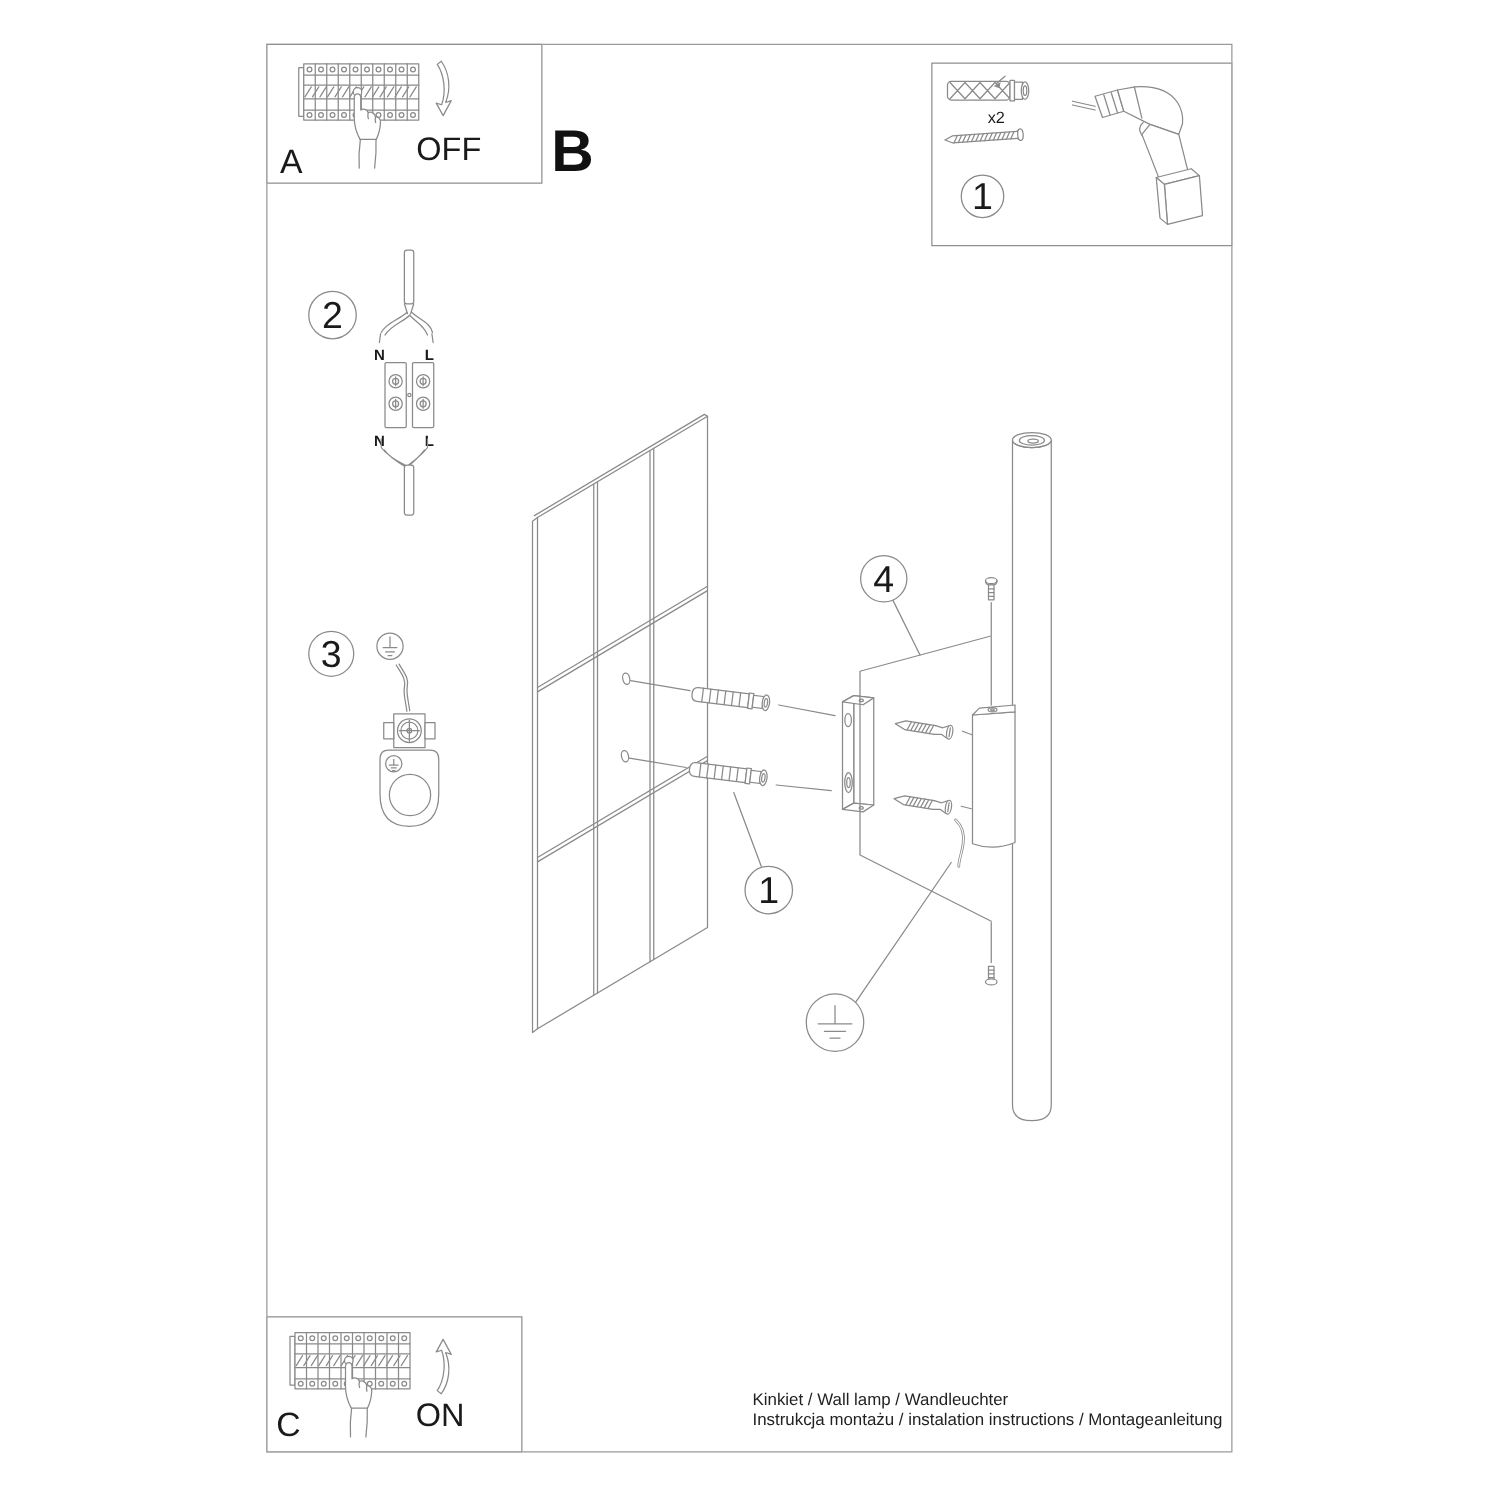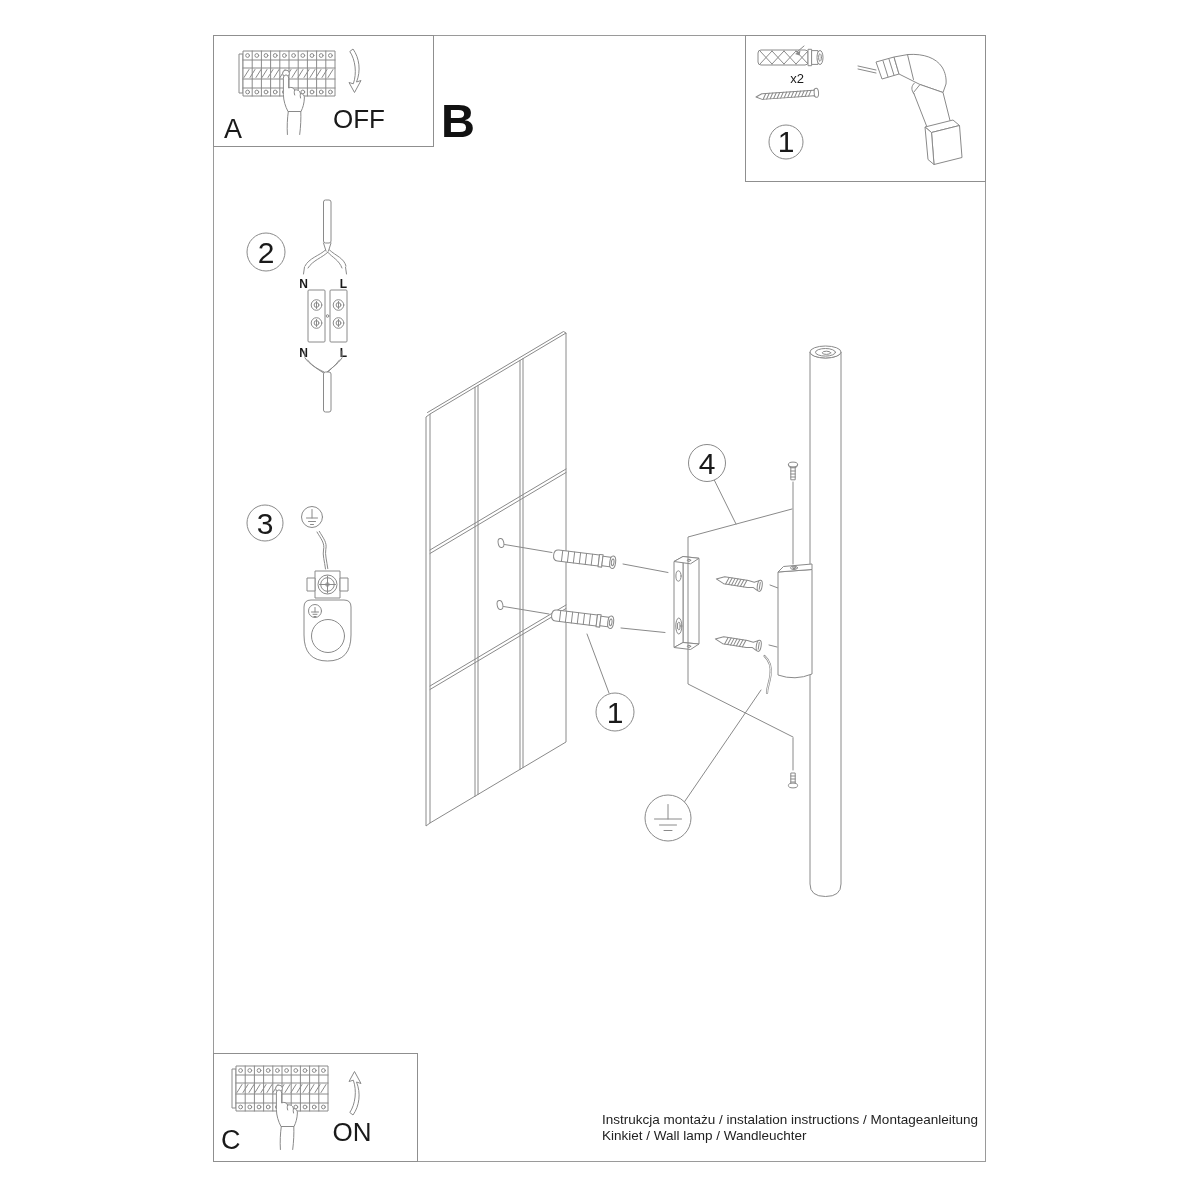--- a/index.html
+++ b/index.html
@@ -2,21 +2,21 @@
 <html><head>
 <meta charset="utf-8">
 <style>
   html,body{margin:0;padding:0;background:#fff;}
   .page{position:relative;width:1200px;height:1200px;background:#fff;overflow:hidden;
         font-family:"Liberation Sans", sans-serif;color:#1a1a1a;}
   .frame{position:absolute;left:213px;top:35px;width:773px;height:1127px;
          border:1px solid #9a9a9a;box-sizing:border-box;background:#fff;}
   .panelbox{position:absolute;border:1px solid #8f8f8f;box-sizing:border-box;background:#fff;}
   #box-a{left:213px;top:35px;width:221px;height:112px;}
-  #box-parts{left:745px;top:35px;width:241px;height:147px;}
+  #box-parts{left:745px;top:50px;width:241px;height:147px;}
   #box-c{left:213px;top:1053px;width:205px;height:109px;}
   .absvg{position:absolute;}
   #letter-b{position:absolute;left:441px;top:97px;font-size:47px;font-weight:700;color:#111;line-height:1;}
   #footer{position:absolute;left:602px;top:1112px;font-size:13.5px;line-height:15.5px;color:#222;}
   svg .ln{fill:none;stroke:#8a8a8a;stroke-width:1;stroke-linecap:round;stroke-linejoin:round;}
   svg .fw{fill:#fff;stroke:#8a8a8a;stroke-width:1;stroke-linejoin:round;}
   svg .wire{fill:none;stroke:#8a8a8a;stroke-width:2.2;stroke-linecap:round;}
   svg .wirein{fill:none;stroke:#fff;stroke-width:0.9;stroke-linecap:round;}
   svg text{font-family:"Liberation Sans", sans-serif;fill:#1a1a1a;}
   svg .num{font-size:30px;text-anchor:middle;}
@@ -324,16 +324,16 @@
       </g>
       <g transform="translate(131,61) scale(1,-1)">
         <path class="fw" d="M8,0 C14.5,9 16,22 11.5,33 L16,31.5 L9.5,43.5 L4,33.5 L8.3,34.8 C12,24.5 10.5,11 4.8,2.5 Z"></path>
       </g>
       <text class="big" x="7" y="95">C</text>
       <text class="word" x="138" y="87">ON</text>
     </svg>
   </div>
 
   <div id="footer">
+    <div>Kinkiet / Wall lamp / Wandleuchter</div>
     <div>Instrukcja montażu / instalation instructions / Montageanleitung</div>
-    <div>Kinkiet / Wall lamp / Wandleuchter</div>
   </div>
 </div>
 
 </body></html>

